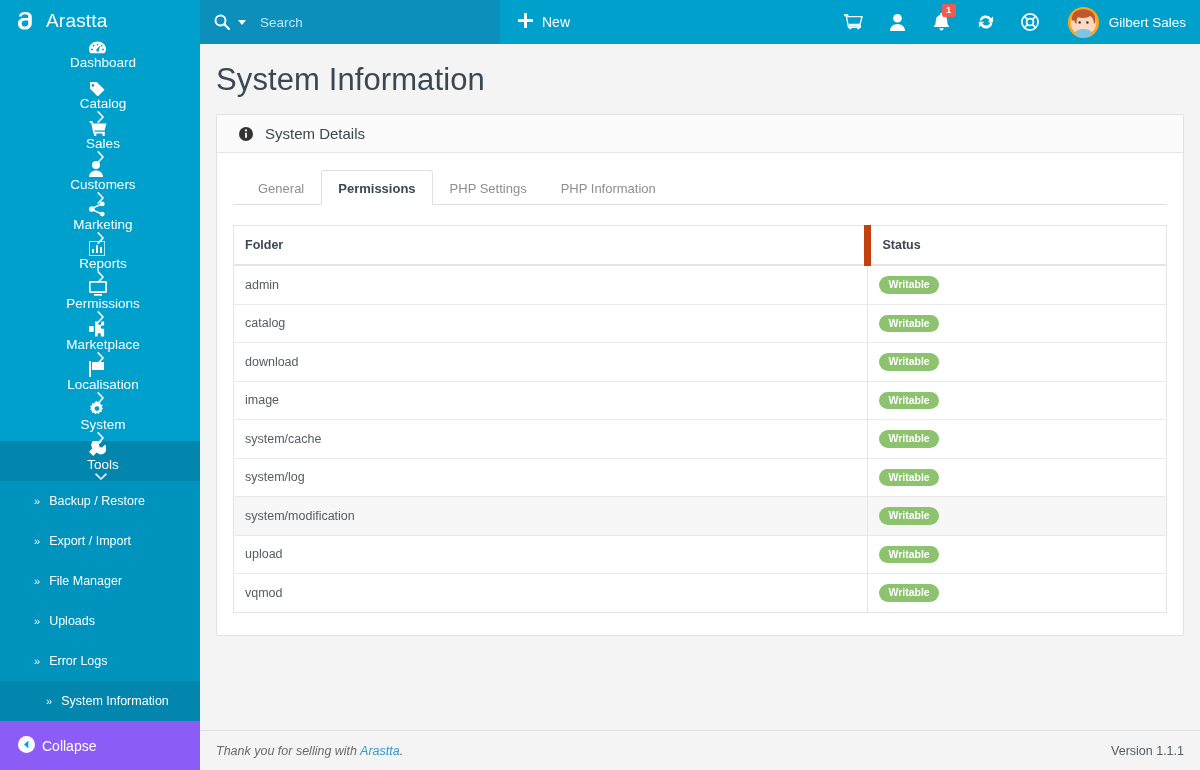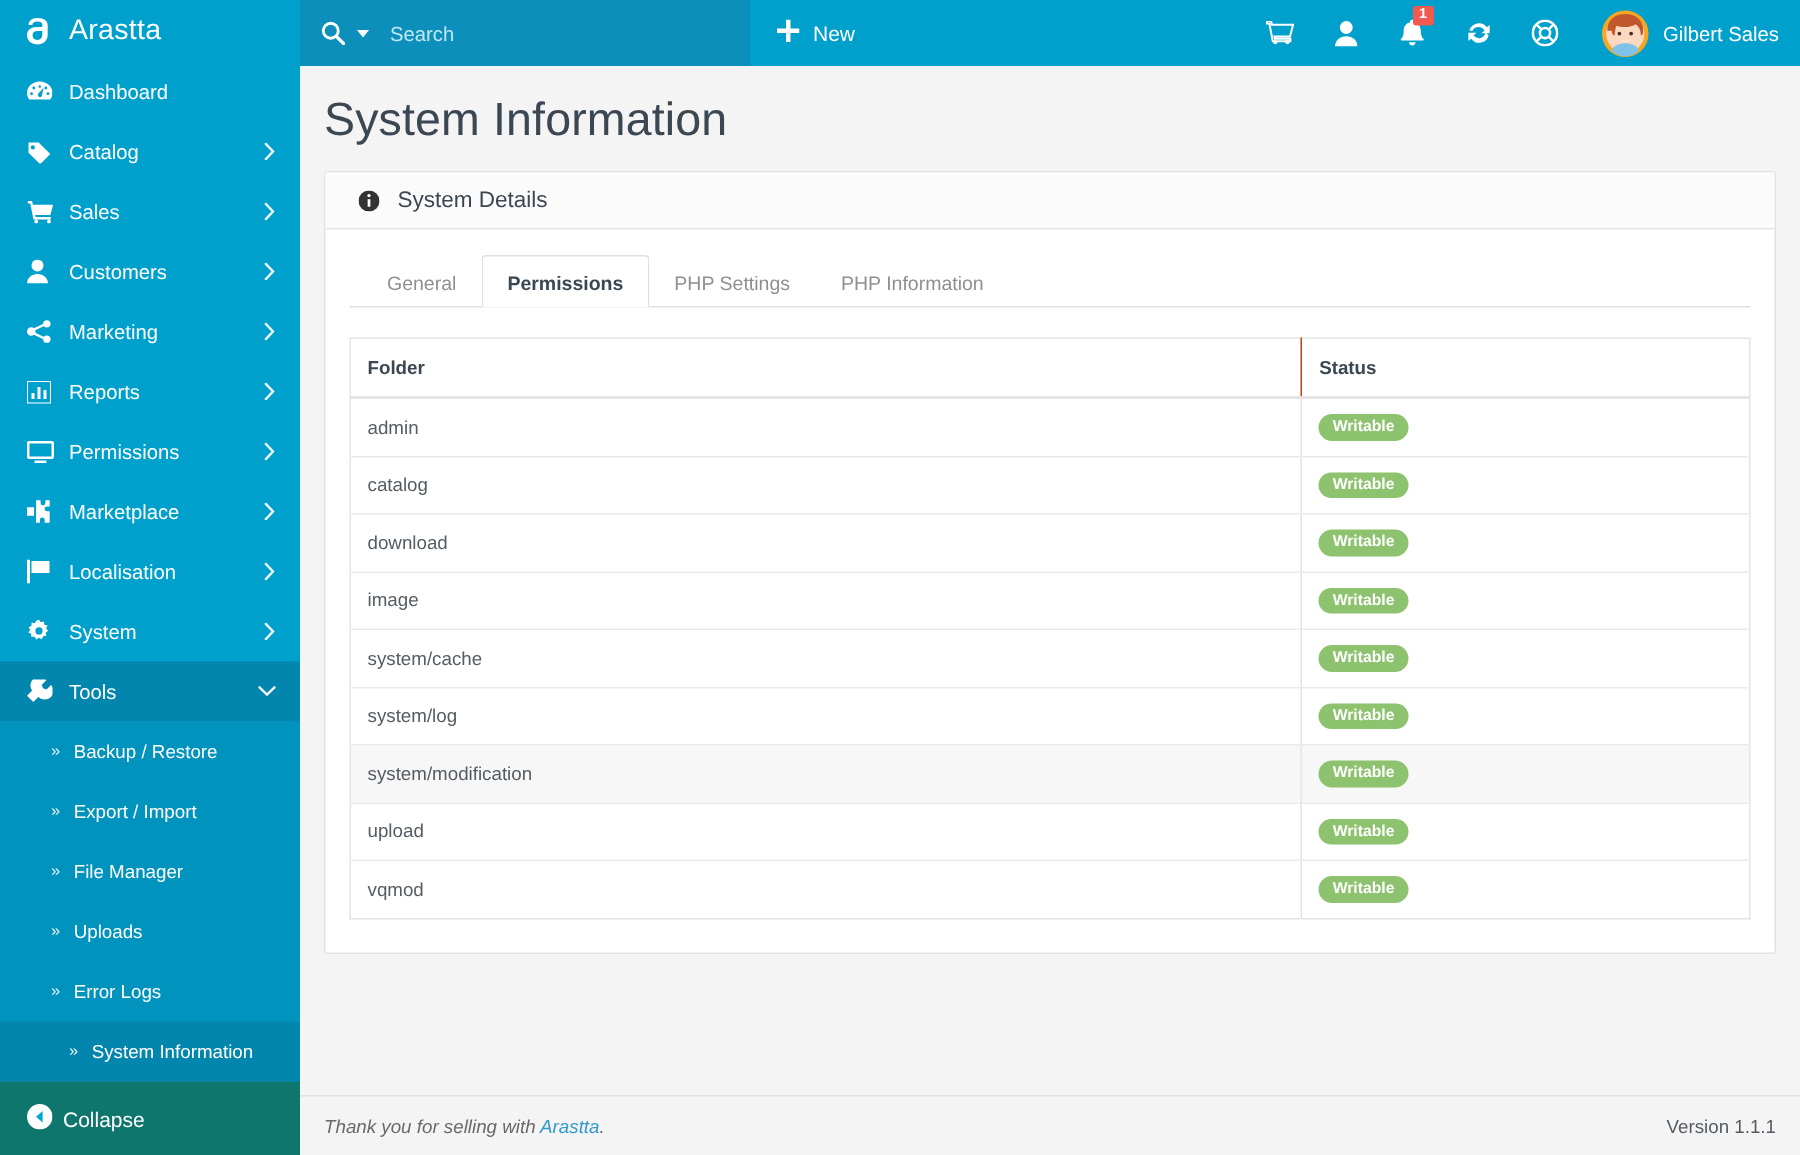--- a/index.html
+++ b/index.html
@@ -40,20 +40,21 @@
   }
   .nav { flex: 1 1 auto; }
   .nav-item {
     height: 40px;
     display: flex; align-items: center;
     padding: 0 16px 0 18px;
     color: #ffffff;
     font-size: 13.5px;
     cursor: pointer;
     position: relative;
+    flex-direction: column;
   }
   .nav-item .ni-icon {
     width: 24px; min-width: 24px;
     display: inline-flex; align-items: center; justify-content: flex-start;
     color: #ffffff;
   }
   .nav-item .ni-icon svg { display: block; }
   .nav-item .ni-label { flex: 1 1 auto; padding-left: 4px; white-space: nowrap; }
   .nav-item .ni-caret {
     color: #ffffff; opacity: .95;
@@ -75,21 +76,21 @@
   }
   .sub-item.active { background: #0286ae; padding-left: 46px; }
   .sub-item.active .sub-label { font-size: 12.5px; }
 
   .collapse-row {
     height: 52px;
     display: flex; align-items: center;
     padding: 0 16px 0 18px;
     color: #ffffff;
     font-size: 14px;
-    background: #0f766e;
+    background: #8b5cf6;
     cursor: pointer;
   }
   .collapse-row .ni-icon { width: 24px; min-width: 24px; }
 
   
   .main {
     flex: 1 1 auto;
     height: 770px;
     display: flex; flex-direction: column;
     background: #f4f4f4;
@@ -245,21 +246,21 @@
     border: 1px solid #e4e4e4;
     font-size: 12.5px;
   }
   table.perm th {
     text-align: left;
     font-size: 12.5px;
     color: #3b4752;
     font-weight: bold;
     padding: 12px 11px;
     border-bottom: 2px solid #e4e4e4;
-    border-right: 1px solid #c2410c;
+    border-right: 7px solid #c2410c;
     background: #ffffff;
   }
   table.perm th:last-child { border-right: none; }
   table.perm td {
     padding: 10px 11px;
     color: #555c63;
     border-bottom: 1px solid #eaeaea;
     border-right: 1px solid #e4e4e4;
     background: #ffffff;
     height: 34px;

